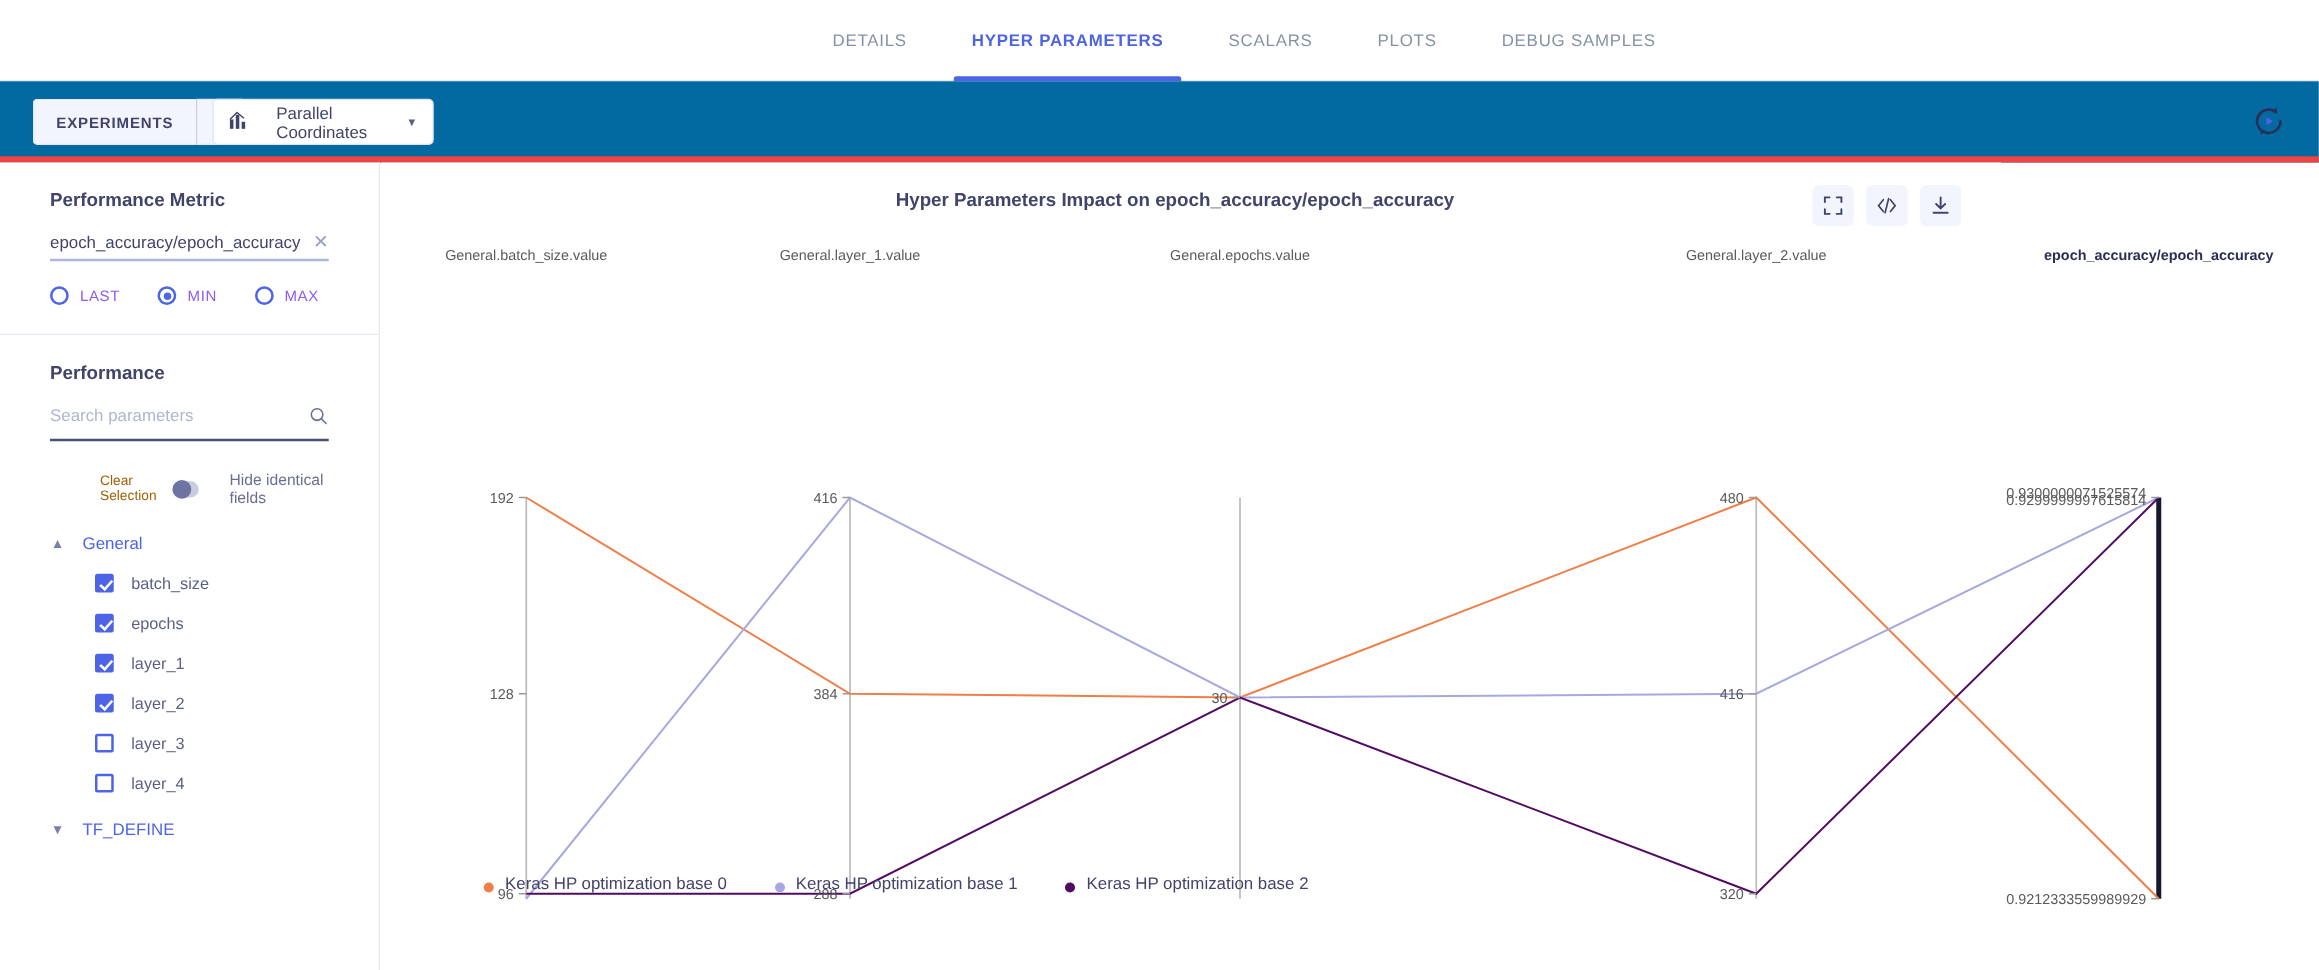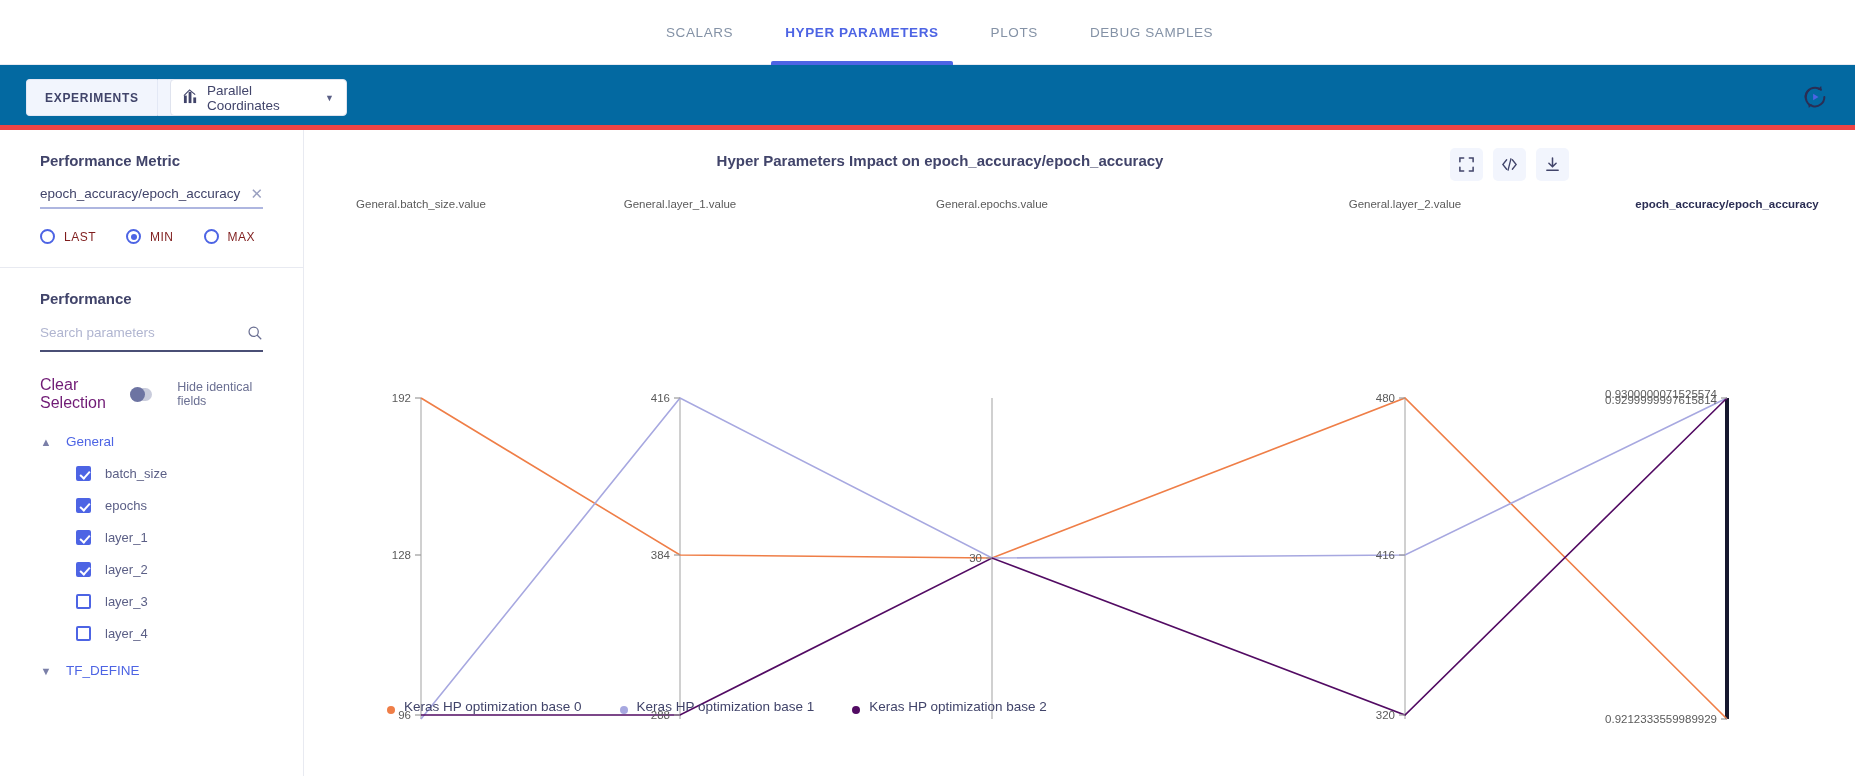--- a/index.html
+++ b/index.html
@@ -40,21 +40,21 @@
     border-radius: 4px 0 0 4px; font-size: 12px; letter-spacing: .7px;
     color: #41446a; font-weight: bold; cursor: pointer;
   }
   .btn-plus {
     display: flex; align-items: center; justify-content: center; width: 40px;
     background: #f2f5fd; border: 1px solid #e3e8f5; border-radius: 0 4px 4px 0;
     font-size: 20px; color: #41446a; cursor: pointer;
   }
   .select-box {
     position: absolute; left: 170px; top: 14px; height: 37px; width: 177px;
-    display: flex; align-items: center; gap: 9px; padding: 0 12px;
+    display: flex; align-items: center; gap: 23px; padding: 0 12px;
     border: 1px solid #dfe3ee; border-radius: 4px; background: #fff;
     font-size: 13.5px; color: #41446a; cursor: pointer;
   }
   .caret { margin-left: auto; font-size: 9px; color: #5a5f85; }
   .refresh-btn {
     position: absolute; right: 26px; top: 18px; width: 28px; height: 28px;
     cursor: pointer;
   }
 
   
@@ -73,37 +73,37 @@
   .radios { display: flex; align-items: center; gap: 30px; margin-top: 20px; }
   .radio { display: flex; align-items: center; gap: 9px; cursor: pointer; }
   .rdot {
     width: 15px; height: 15px; border-radius: 50%;
     border: 2px solid #4d64e4; position: relative;
   }
   .rdot.on::after {
     content: ""; position: absolute; left: 2.5px; top: 2.5px;
     width: 6px; height: 6px; border-radius: 50%; background: #4d64e4;
   }
-  .rlabel { font-size: 12px; letter-spacing: .5px; color: #7f1d1d; }
+  .rlabel { font-size: 12px; letter-spacing: .5px; color: #8b5cf6; }
   .divider { height: 1px; background: #e8eaf1; margin-top: 23px; }
 
   .search-row {
     display: flex; align-items: flex-start; margin-top: 18px;
     border-bottom: 2px solid #4a4f75; padding-bottom: 5px;
   }
   .search-input {
     flex: 1; border: none; outline: none; font-size: 13.5px;
     color: #41446a; font-family: "Liberation Sans", sans-serif; background: transparent;
   }
   .search-input::placeholder { color: #b0b5d0; }
 
   .opts-row {
     display: flex; align-items: center; margin-top: 24px; gap: 0;
   }
-  .clear-sel { font-size: 16px; color: #701a75; cursor: pointer; }
+  .clear-sel { font-size: 11px; color: #a16207; cursor: pointer; margin-left: 40px; }
   .toggle-wrap { display: flex; align-items: center; gap: 25px; margin-left: auto; }
   .toggle {
     width: 28px; height: 13px; border-radius: 7px; background: #c9ccdc;
     position: relative; cursor: pointer;
   }
   .toggle::after {
     content: ""; position: absolute; left: 0; top: -1px;
     width: 15px; height: 15px; border-radius: 50%; background: #6d74a2;
   }
   .toggle-lbl { font-size: 12.5px; color: #6a6f92; }
@@ -152,22 +152,23 @@
   }
   .lg-item { display: flex; align-items: flex-end; gap: 9px; }
   .lg-dot { width: 8px; height: 8px; border-radius: 50%; flex: none; }
   .lg-text { font-size: 13.5px; color: #41446a; }
 </style>
 </head>
 <body>
 
 <div class="topbar">
   <div class="tabs">
+    <div class="tab">DETAILS</div>
+    <div class="tab active">HYPER PARAMETERS</div>
     <div class="tab">SCALARS</div>
-    <div class="tab active">HYPER PARAMETERS</div>
     <div class="tab">PLOTS</div>
     <div class="tab">DEBUG SAMPLES</div>
   </div>
 </div>
 
 <div class="toolbar">
   <div class="btn-group">
     <div class="btn-exp">EXPERIMENTS</div>
     <div class="btn-plus">+</div>
   </div>

